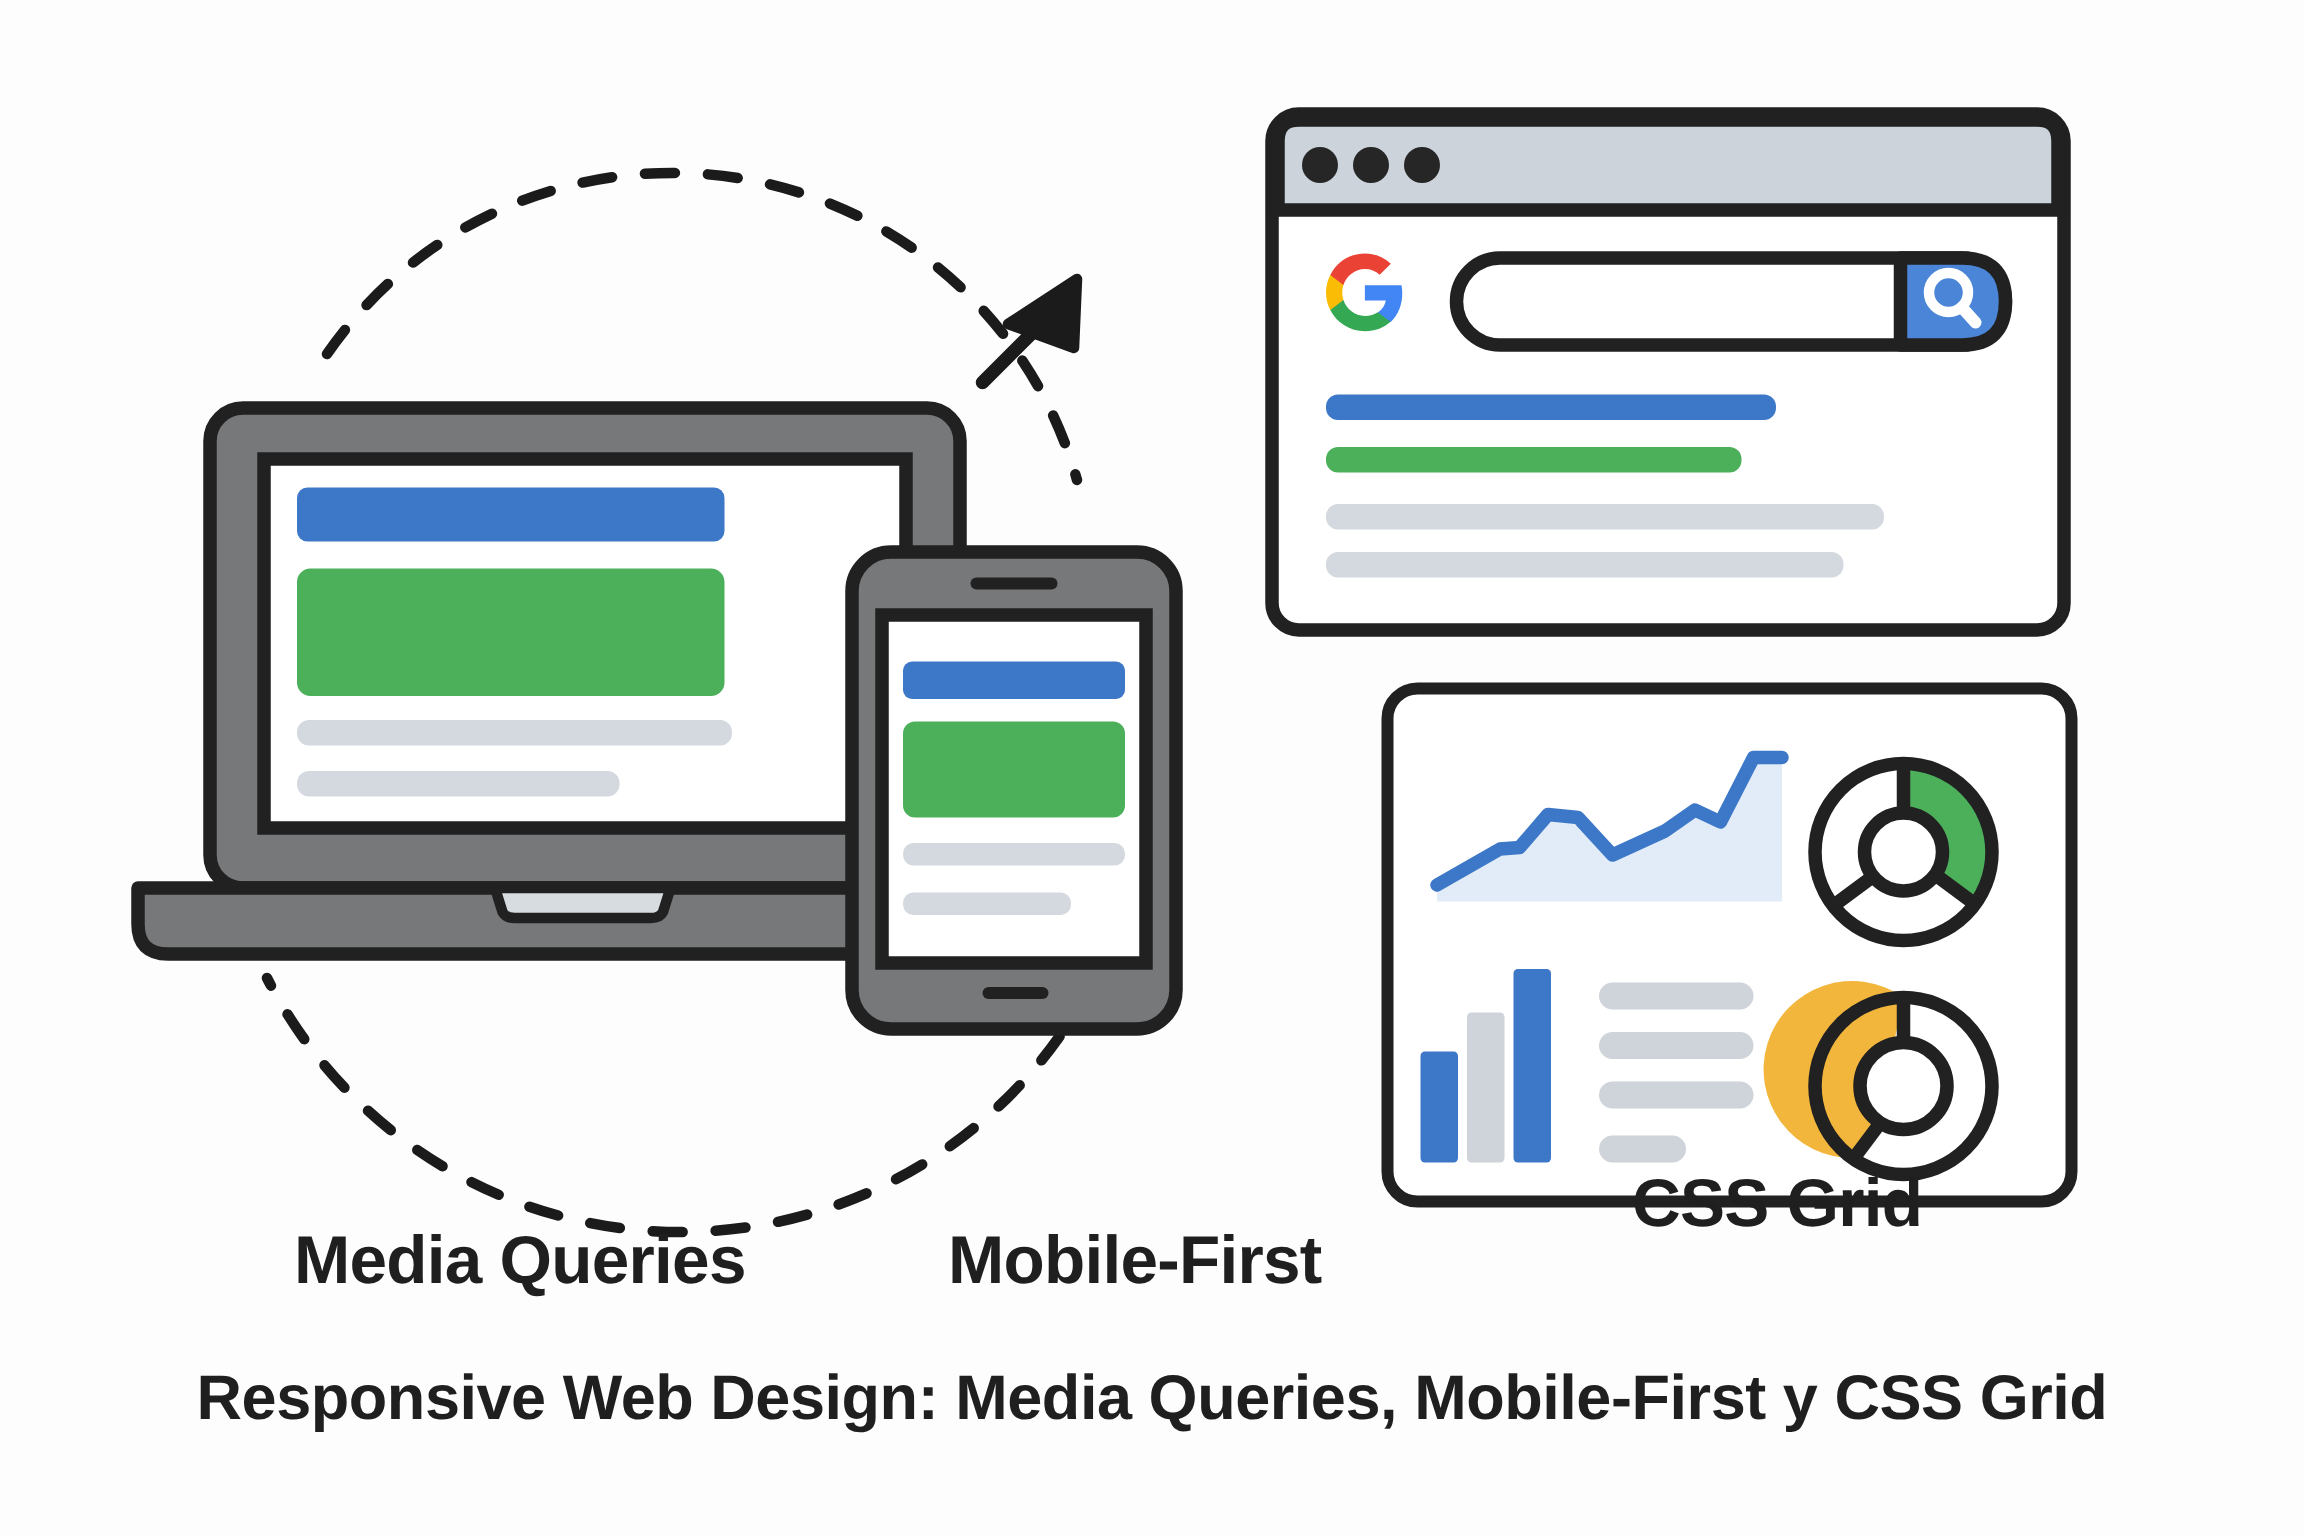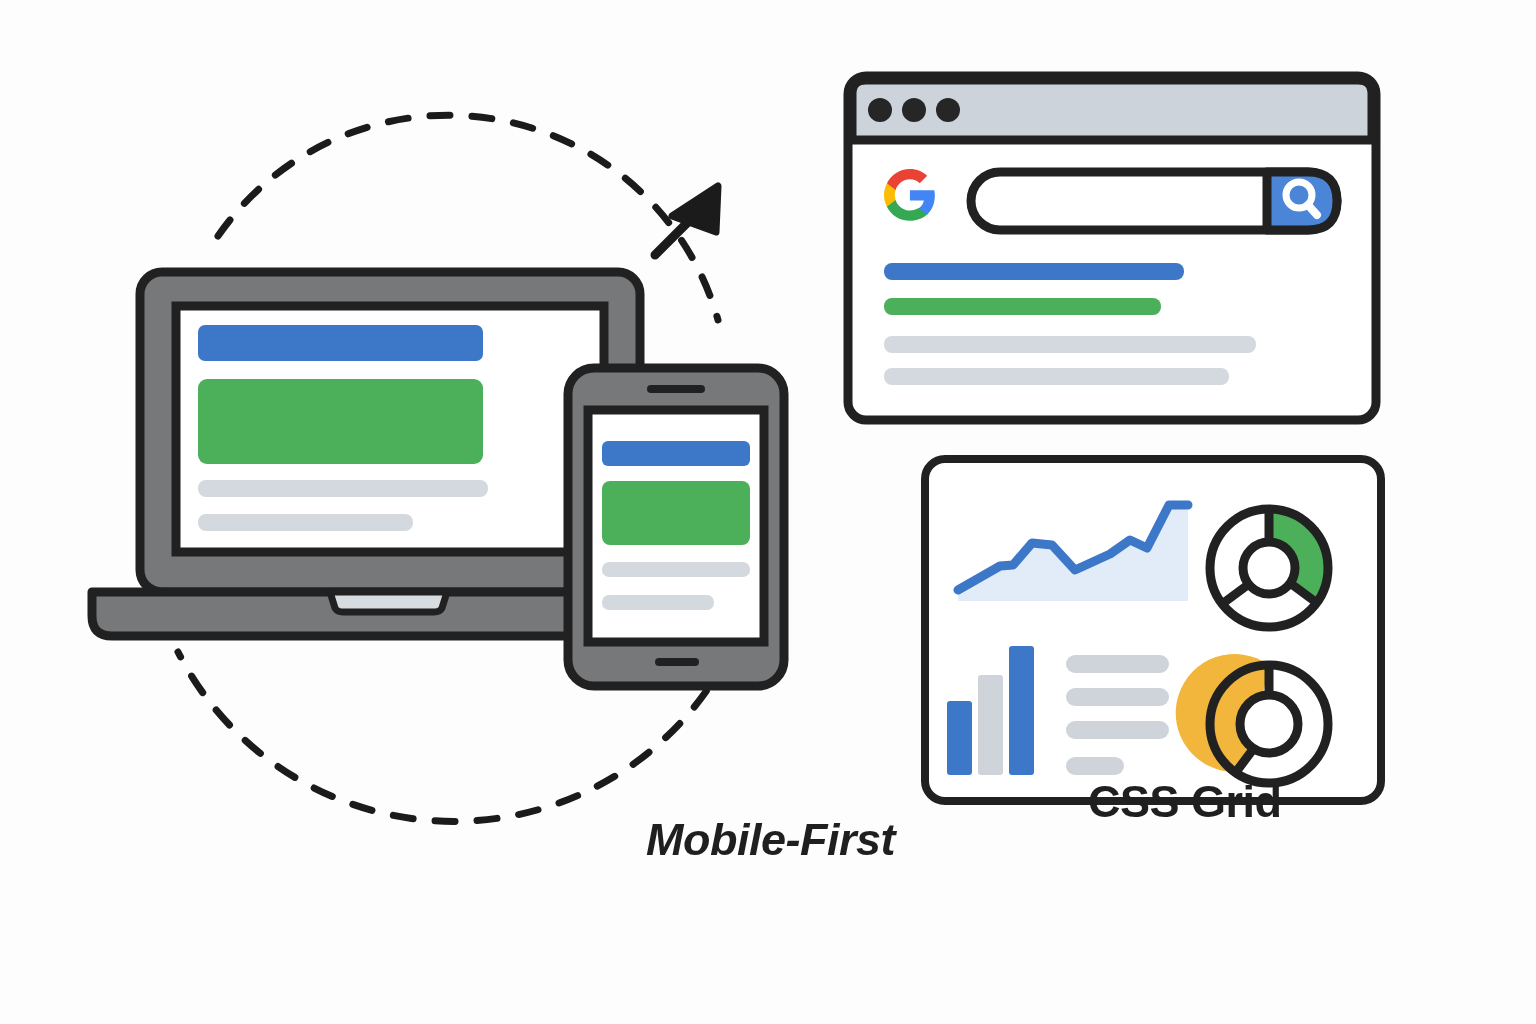--- a/index.html
+++ b/index.html
@@ -39,25 +39,24 @@
     white-space: nowrap;
     font-family: "Liberation Sans", sans-serif;
   }
   .label-media {
     left: 196px;
     top: 814px;
     font-size: 45px;
     letter-spacing: -0.5px;
   }
   .label-mobile {
-    left: 646px;
+    left: 632px;
     top: 814px;
     font-size: 45px;
     letter-spacing: -0.5px;
-    font-style: italic;
   }
   .label-grid {
     left: 1088px;
     top: 776px;
     font-size: 45px;
     letter-spacing: -0.5px;
   }
   .title-main {
     position: absolute;
     left: 0;
@@ -186,17 +185,19 @@
         <path d="M 1269 665 A 59 59 0 1 0 1236 772 L 1253 741 Z" fill="#f2b63c"></path>
         <circle cx="1269" cy="724" r="59" fill="none" stroke="#212121" stroke-width="9"></circle>
         <circle cx="1269" cy="724" r="29" fill="#ffffff" stroke="#212121" stroke-width="9"></circle>
         <line x1="1269" y1="665" x2="1269" y2="695" stroke="#212121" stroke-width="9"></line>
         <line x1="1236" y1="772" x2="1254" y2="748" stroke="#212121" stroke-width="9"></line>
       </g>
     </g>
   </svg>
 
   <div class="caption-layer">
+    <div class="label label-media">Media Queries</div>
     <div class="label label-mobile">Mobile-First</div>
     <div class="label label-grid">CSS Grid</div>
+    <div class="title-main">Responsive Web Design: Media Queries, Mobile-First y CSS Grid</div>
   </div>
 
 </div>
 
 </body></html>

